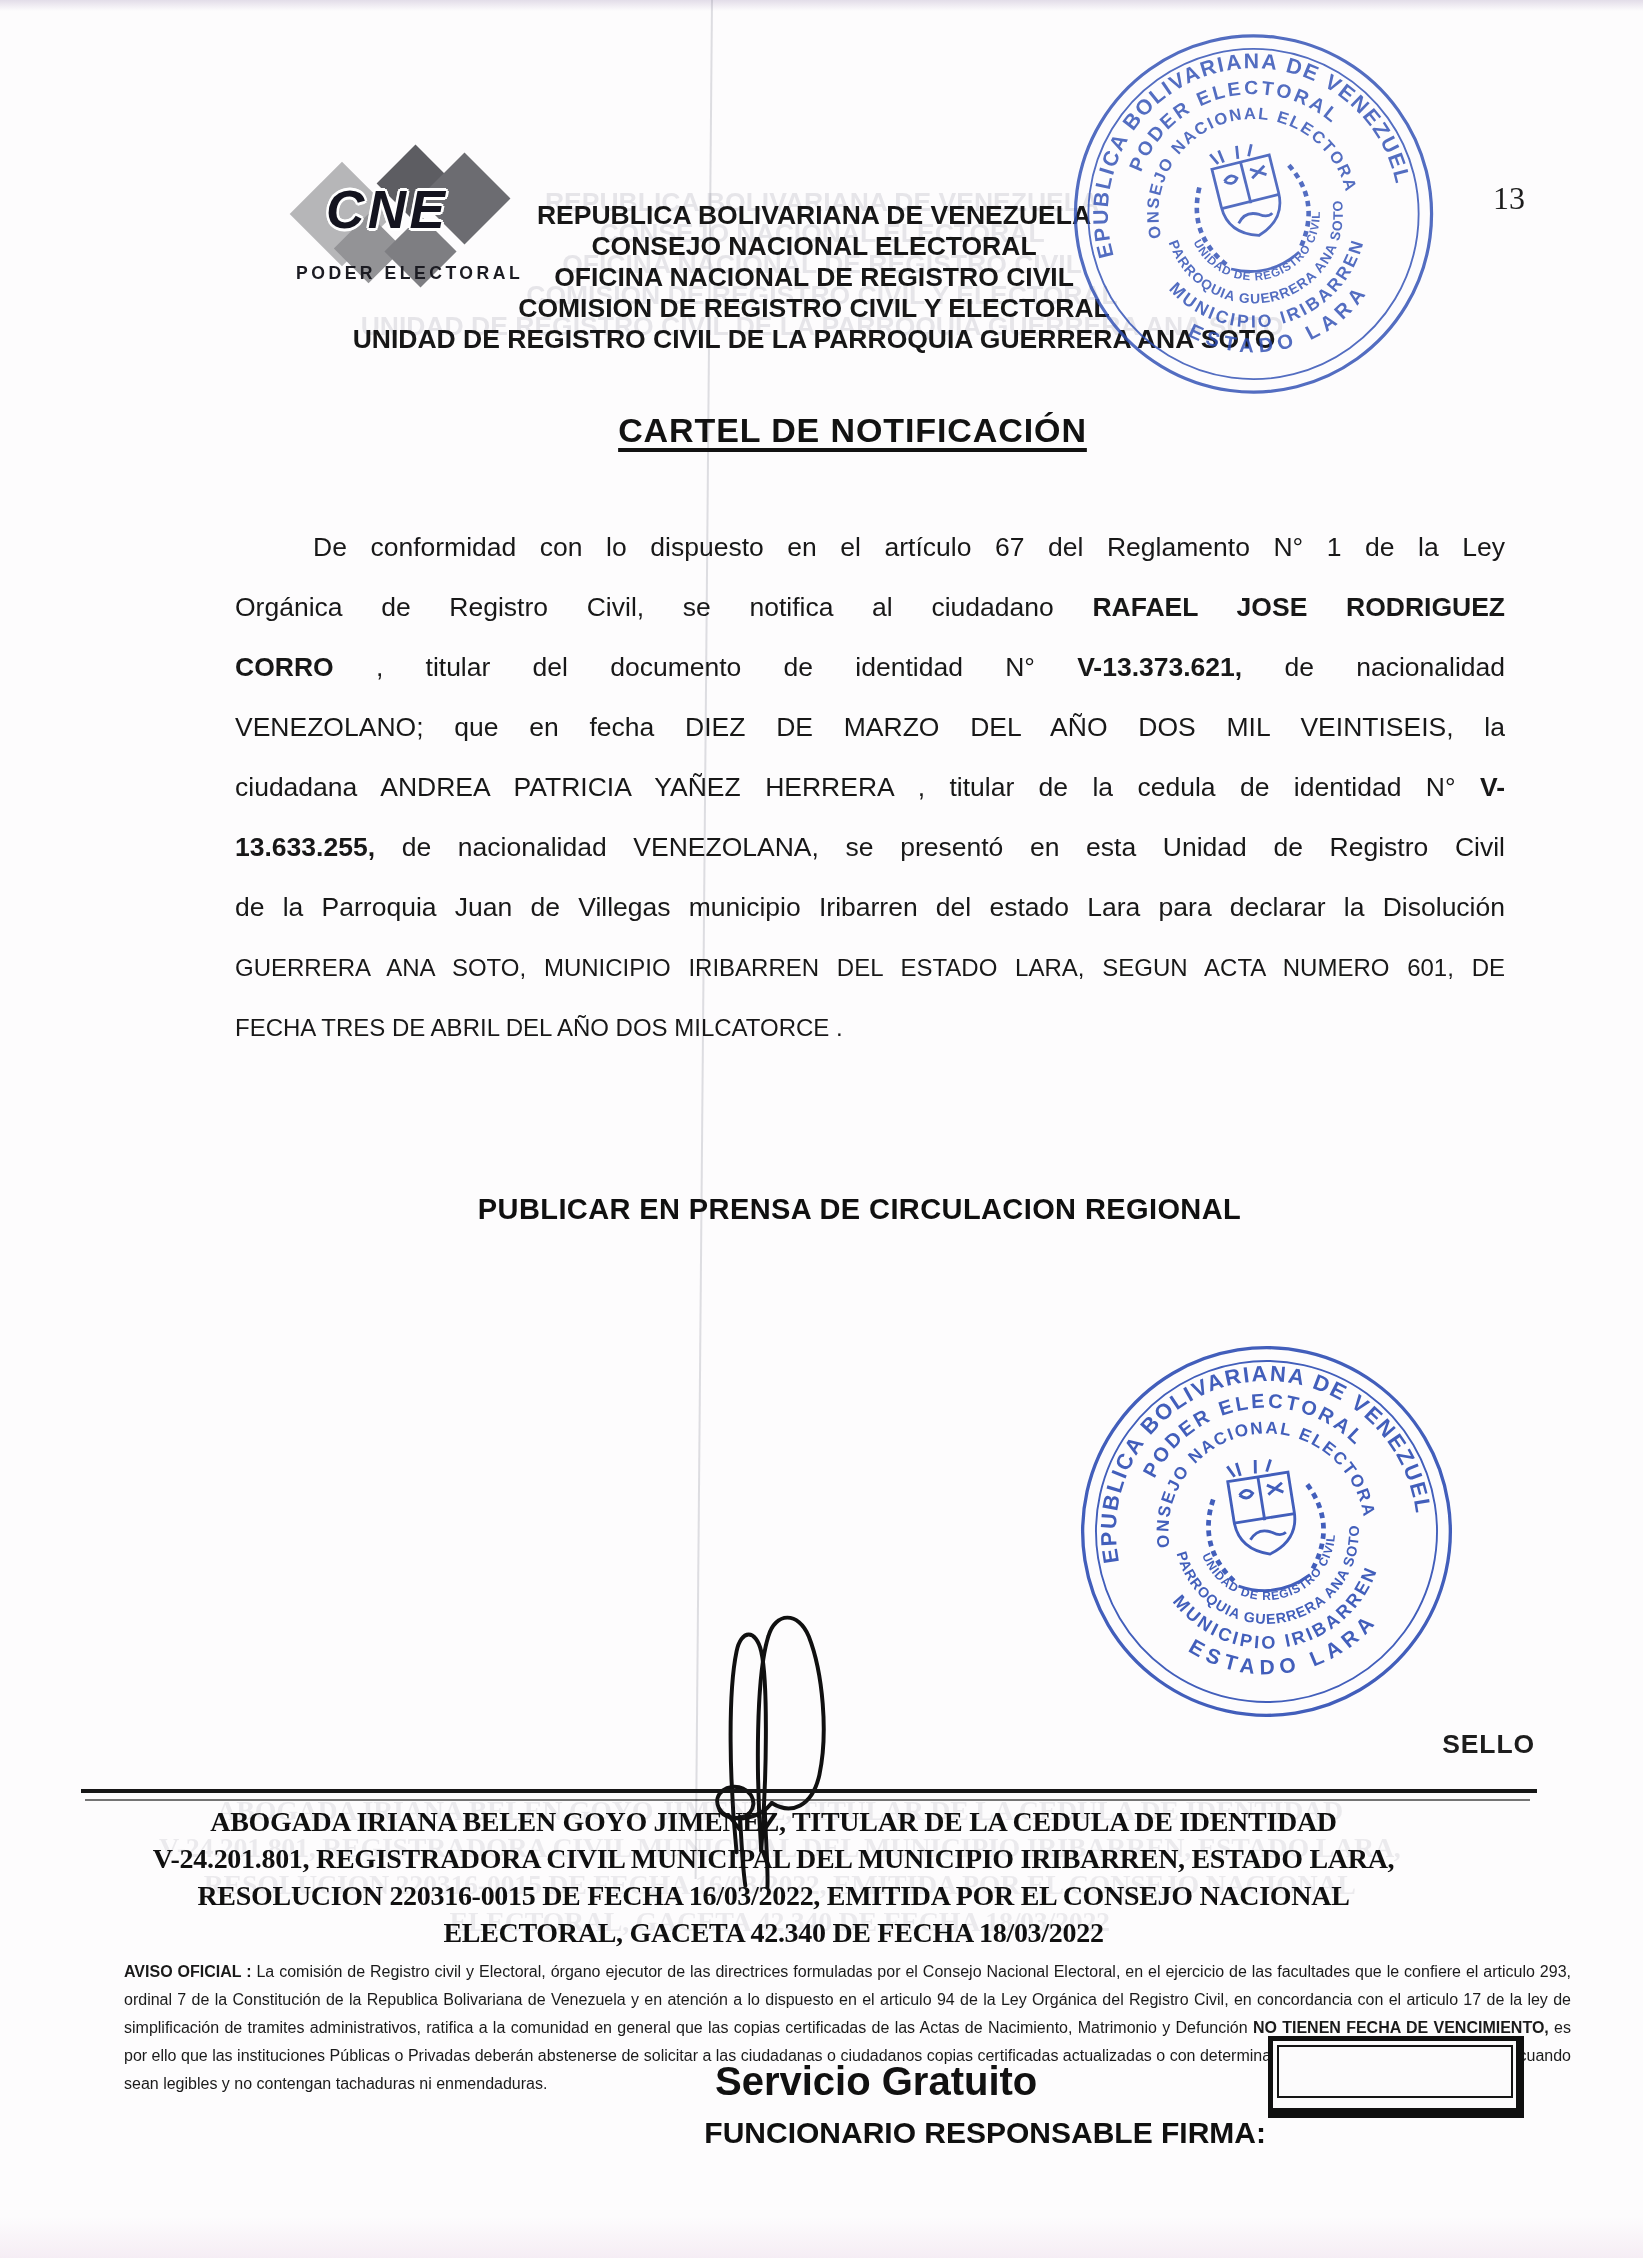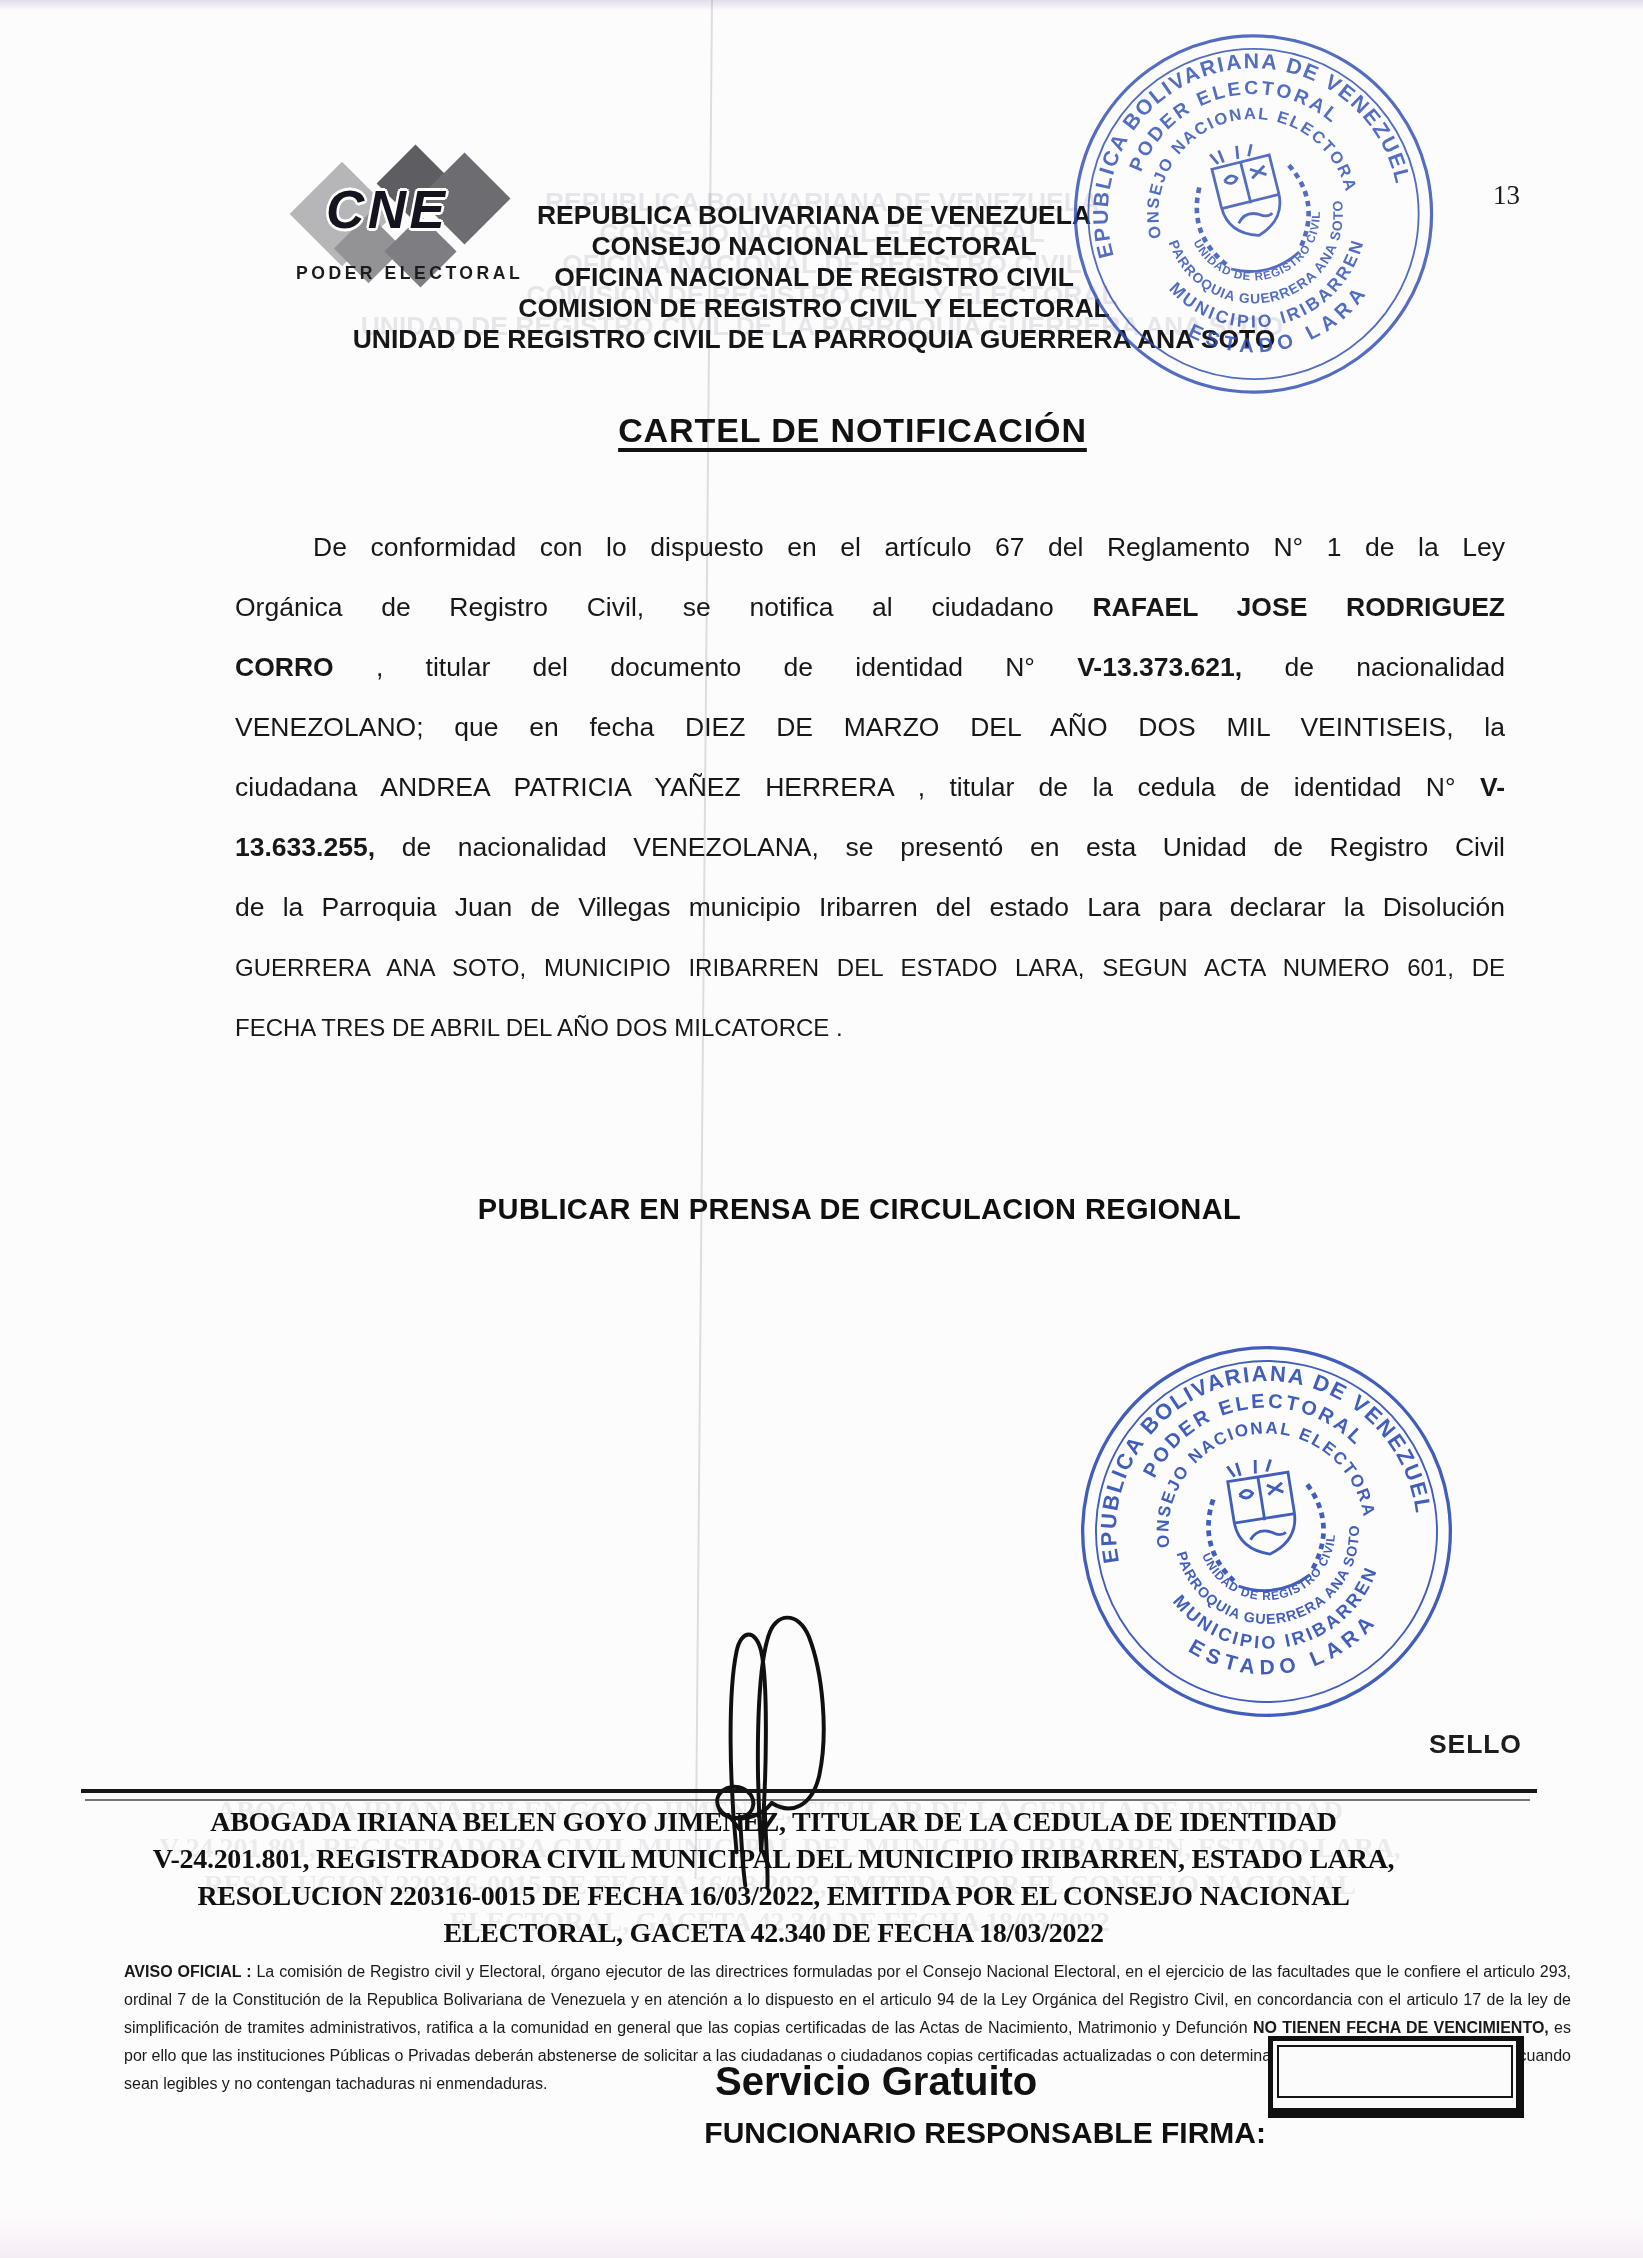--- a/index.html
+++ b/index.html
@@ -27,21 +27,21 @@
   .cne-word{position:absolute;left:37px;top:26.5px;font-size:53px;font-weight:900;
     font-style:italic;letter-spacing:3.5px;color:#14141f;
     text-shadow:-2.6px 0 0 #fff,2.6px 0 0 #fff,0 -2.6px 0 #fff,0 2.6px 0 #fff,
       -1.8px -1.8px 0 #fff,1.8px 1.8px 0 #fff,-1.8px 1.8px 0 #fff,1.8px -1.8px 0 #fff;}
   .poder{position:absolute;left:7px;top:111px;font-size:17.6px;font-weight:700;
     letter-spacing:3.5px;color:#1b1b22;}
   
   .header{left:179px;top:200px;width:1270px;text-align:center;}
   .hline{font-size:26.5px;font-weight:700;line-height:31px;white-space:nowrap;color:#171717;
     text-shadow:8px -13.2px 0 rgba(75,75,100,.13);}
-  .pagenum{left:1493px;top:180px;font-family:"Liberation Serif",serif;font-size:27px;color:#1c1c1c;}
+  .pagenum{left:1493px;top:180px;font-family:"Liberation Serif",serif;font-size:32px;color:#1c1c1c;}
   
   .title{left:94px;top:411px;width:1517px;text-align:center;font-size:34px;font-weight:800;
     letter-spacing:0.9px;text-decoration:underline;text-decoration-thickness:3.5px;
     text-underline-offset:6.2px;color:#121212;}
   
   .bodyblock{left:235px;top:517px;width:1270px;}
   .bline{font-size:26.5px;line-height:60px;height:60px;color:#181818;
     text-align:justify;text-align-last:justify;white-space:nowrap;}
   .bline.noj{text-align-last:left;}
   .bline.indent span:first-child{padding-left:78px;}
@@ -49,21 +49,21 @@
   .seg-c{font-size:24px;}
   
   .publish{left:116px;top:1193px;width:1487px;text-align:center;font-size:29px;
     font-weight:800;letter-spacing:0.4px;color:#101010;}
   
   .stamp{color:#2e4eb4;}
   .stamp-top{left:1069px;top:25px;width:369px;height:378px;transform:rotate(-14deg);opacity:.82;}
   .stamp-mid{left:1076px;top:1341px;width:381px;height:381px;transform:rotate(-9deg);opacity:.9;}
   
   .sig{left:666px;top:1588px;}
-  .sello{left:1429px;top:1729px;width:106px;text-align:left;font-size:26.5px;
+  .sello{left:1429px;top:1729px;width:106px;text-align:right;font-size:26.5px;
     font-weight:600;letter-spacing:0.9px;color:#1d1d1d;}
   
   .rule1{left:81px;top:1789px;width:1456px;height:4.4px;background:#161616;}
   .rule2{left:85px;top:1799px;width:1445px;height:1.8px;background:rgba(25,25,25,.6);}
   .registrar{left:72px;top:1803px;width:1403px;text-align:center;}
   .rline{font-size:28px;font-weight:800;line-height:37px;white-space:nowrap;color:#101010;
     letter-spacing:-0.3px;text-shadow:6.2px -11.5px 0 rgba(75,75,100,.10);font-family:Liberation Serif, serif;}
   
   .aviso{left:124px;top:1958px;width:1447px;font-size:16px;line-height:28px;
     text-align:justify;color:#1a1a1a;}

